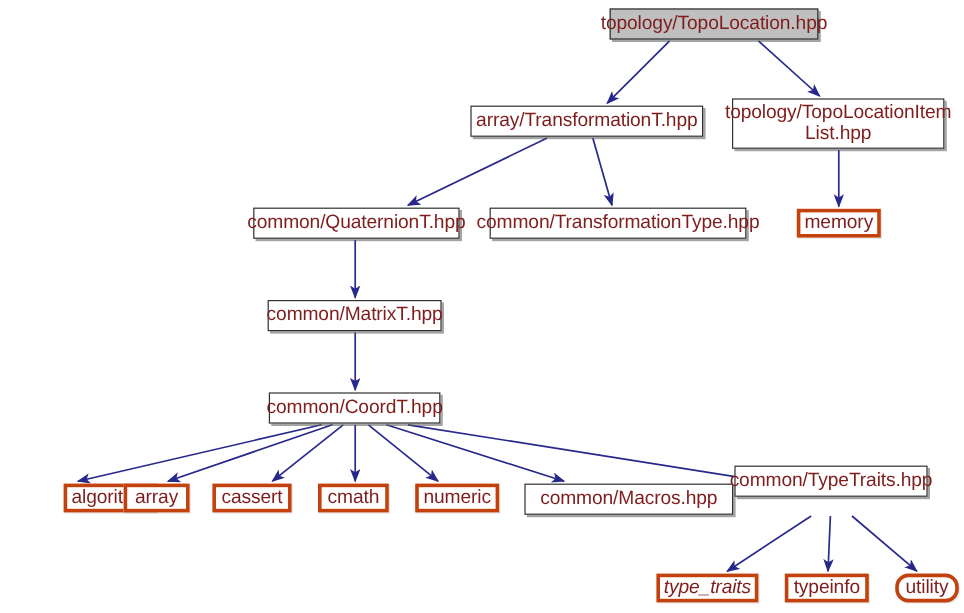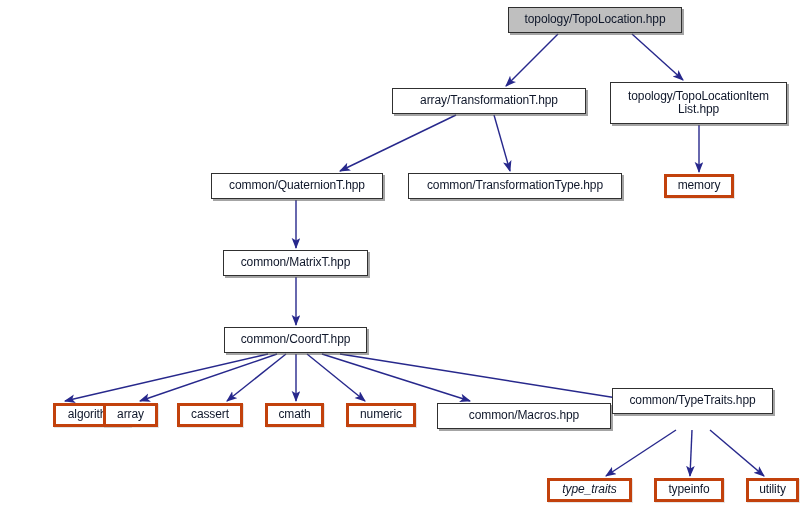--- a/index.html
+++ b/index.html
@@ -30,22 +30,22 @@
     position: absolute;
     box-sizing: border-box;
     display: flex;
     align-items: center;
     justify-content: center;
     text-align: center;
     line-height: 1.12;
     white-space: pre-line;
     background: #ffffff;
     border: 1px solid #c0c0c0;
-    color: #0f172a;
-    font-size: 12px;
+    color: #7f1d1d;
+    font-size: 16px;
     letter-spacing: -0.1px;
     z-index: 2;
     box-shadow: 1px 1px 0 rgba(0,0,0,0.13);
   }
   .node.lib {
     border: 3px solid #c2410c;
     box-shadow: 1px 1px 0 rgba(0,0,0,0.10);
   }
   .node.local {
     border: 1px solid #303030;
@@ -105,16 +105,16 @@
       <div class="node local" style="left: 224px; top: 327px; width: 143px; height: 26px;"><span class="label">common/CoordT.hpp</span></div>
       <div class="node lib" style="left: 5px; top: 403px; width: 78px; height: 24px; margin-left: 48px;"><span class="label">algorithm</span></div>
       <div class="node lib" style="left: 103px; top: 403px; width: 55px; height: 24px;"><span class="label">array</span></div>
       <div class="node lib" style="left: 177px; top: 403px; width: 66px; height: 24px;"><span class="label">cassert</span></div>
       <div class="node lib" style="left: 265px; top: 403px; width: 59px; height: 24px;"><span class="label">cmath</span></div>
       <div class="node lib" style="left: 346px; top: 403px; width: 70px; height: 24px;"><span class="label">numeric</span></div>
       <div class="node local" style="left: 437px; top: 403px; width: 174px; height: 26px;"><span class="label">common/Macros.hpp</span></div>
       <div class="node local" style="left: 612px; top: 388px; width: 161px; height: 26px;"><span class="label">common/TypeTraits.hpp</span></div>
       <div class="node lib" style="left: 547px; top: 478px; width: 85px; height: 24px; font-style: italic;"><span class="label">type_traits</span></div>
       <div class="node lib" style="left: 654px; top: 478px; width: 70px; height: 24px;"><span class="label">typeinfo</span></div>
-      <div class="node lib" style="left: 746px; top: 478px; width: 53px; height: 24px;"><span class="label">utility</span></div>
+      <div class="node lib" style="left: 746px; top: 478px; width: 53px; height: 24px; border-radius: 11px;"><span class="label">utility</span></div>
     </div>
 
 </div>
 
 </body></html>

